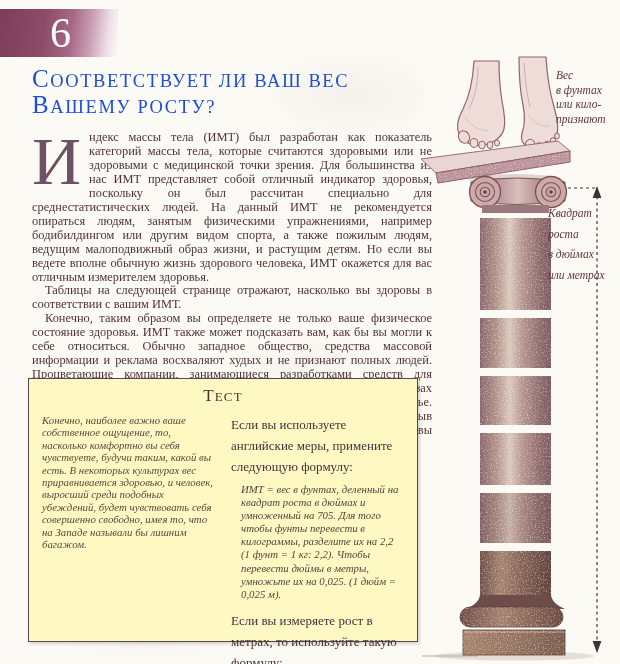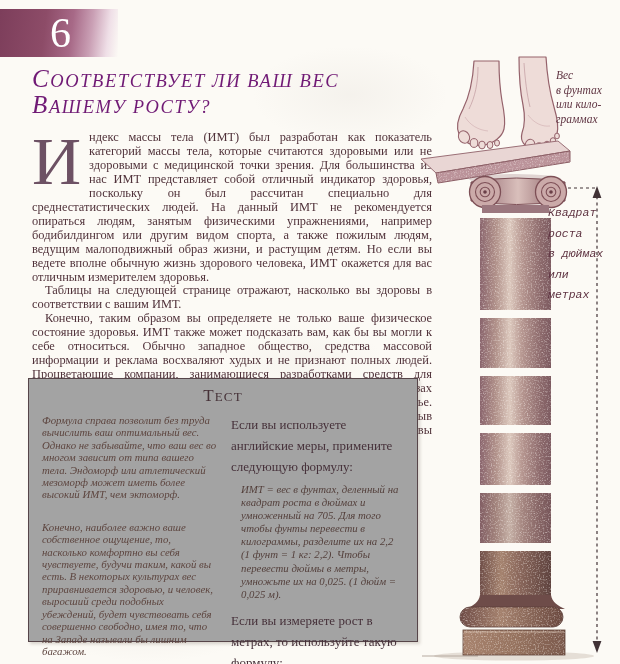--- a/index.html
+++ b/index.html
@@ -21,40 +21,40 @@
   .banner{
     position:absolute;left:0;top:9px;width:118px;height:48px;
     background:linear-gradient(97deg,#7d3e5b 0%,#8d4c68 38%,#a76987 60%,#caa0b5 76%,#efdfe7 90%,rgba(252,250,245,0) 100%);
   }
   .banner-number{
     position:absolute;left:50px;top:1px;color:#ffffff;
     font-size:42px;line-height:46px;font-family:"Liberation Serif",serif;
   }
 
   
-  .title{position:absolute;left:32px;top:67px;color:#701a75;font-style:italic;}
+  .title{position:absolute;left:32px;top:67px;color:#1d4ed8;}
   .title-line{font-size:18.5px;line-height:23px;letter-spacing:1.6px;}
   .title-line::first-letter{font-size:25px;}
 
   
   .main-text{
     position:absolute;left:32px;top:131px;width:400px;
     color:#50323a;font-size:12.4px;line-height:13.95px;text-align:justify;
   }
   .main-text p{margin:0;}
   .dropcap{
     float:left;font-size:68px;line-height:52px;color:#6d5164;
     padding:4px 8px 2px 0;font-family:"Liberation Serif",serif;
   }
   .indent{text-indent:13px;}
 
   
   .test-box{
     position:absolute;left:28px;top:378px;width:390px;height:264px;
-    box-sizing:border-box;border:1.5px solid #564549;background:#a3a3a3;
+    box-sizing:border-box;border:1.5px solid #564549;background:#fef9c3;
     box-shadow:2px 2px 3px rgba(110,95,85,.25);
   }
   .test-heading{
     text-align:center;margin-top:7px;font-size:13px;letter-spacing:1.2px;
     color:#463238;text-transform:uppercase;
   }
   .test-heading::first-letter{font-size:17px;}
   .test-columns{display:flex;padding:8px 12px 0 13px;}
   .test-left{
     width:176px;margin-right:13px;font-style:italic;
@@ -74,21 +74,21 @@
 
   
   .illustration{position:absolute;left:418px;top:55px;width:195px;height:609px;}
   .art{position:absolute;left:0;top:0;}
   .weight-label{
     position:absolute;left:138px;top:13px;
     font-style:italic;font-size:11.5px;line-height:14.6px;color:#5f3442;
   }
   .height-label{
     position:absolute;left:130px;top:148px;
-    font-style:italic;font-size:11.5px;line-height:20.5px;color:#5f3442;font-family:Liberation Mono, monospace;
+    font-style:italic;font-size:11.5px;line-height:20.5px;color:#5f3442;
   }
 </style>
 </head>
 <body>
 
 <div class="banner">
   <div class="banner-number">6</div>
 </div>
 
 <div class="title">
@@ -229,35 +229,34 @@
       <path d="M179,135 V589" fill="none" stroke-dasharray="3,3.2"></path>
       <polygon points="179,131 174.6,143 183.4,143" stroke="none"></polygon>
       <polygon points="179,598 174.6,586 183.4,586" stroke="none"></polygon>
     </g>
   </svg>
 
   <div class="weight-label">
     <div>Вес</div>
     <div>в фунтах</div>
     <div>или кило-</div>
-    <div>граммах</div>
+    <div>признают</div>
   </div>
   <div class="height-label">
     <div>Квадрат</div>
     <div>роста</div>
     <div>в дюймах</div>
     <div>или метрах</div>
   </div>
 </div>
 
 <div class="test-box">
   <div class="test-heading">Тест</div>
   <div class="test-columns">
     <div class="test-left">
-      <p>Формула справа позволит без труда вычислить ваш оптимальный вес. Однако не забывайте, что ваш вес во многом зависит от типа вашего тела. Эндоморф или атлетический мезоморф может иметь более высокий ИМТ, чем эктоморф.</p>
       <p>Конечно, наиболее важно ваше собственное ощущение, то, насколько комфортно вы себя чувствуете, будучи таким, какой вы есть. В некоторых культурах вес приравнивается здоровью, и человек, выросший среди подобных убеждений, будет чувствовать себя совершенно свободно, имея то, что на Западе называли бы лишним багажом.</p>
     </div>
     <div class="test-right">
       <p class="tr-intro">Если вы используете английские меры, примените следующую формулу:</p>
       <p class="tr-formula">ИМТ = вес в фунтах, деленный на квадрат роста в дюймах и умноженный на 705. Для того чтобы фунты перевести в килограммы, разделите их на 2,2 (1 фунт = 1 кг: 2,2). Чтобы перевести дюймы в метры, умножьте их на 0,025. (1 дюйм = 0,025 м).</p>
       <p class="tr-intro">Если вы измеряете рост в метрах, то используйте такую формулу:</p>
       <div class="tr-example">
         <div>Например:</div>
         <div>Человек ростом 1,9 м, при весе 82 кг имеет ИМТ равный 22,71 кг.</div>
 

